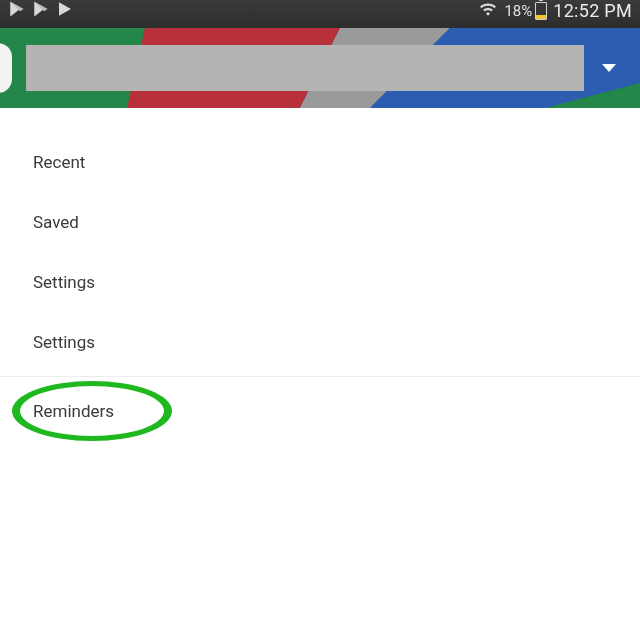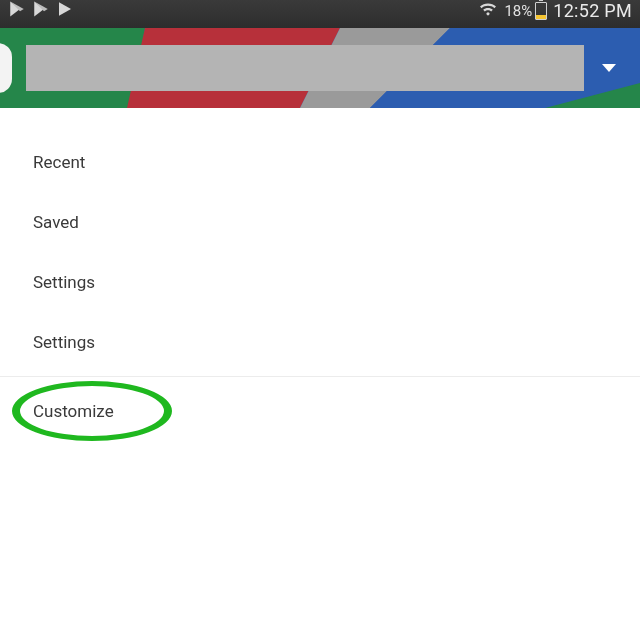--- a/index.html
+++ b/index.html
@@ -202,16 +202,16 @@
     <div class="dropdown-caret"></div>
   </div>
 </div>
 
 <div class="menu" id="menu">
     <div class="menu-item" id="menu-item-0">Recent</div>
     <div class="menu-item" id="menu-item-1">Saved</div>
     <div class="menu-item" id="menu-item-2">Settings</div>
     <div class="menu-item" id="menu-item-3">Settings</div>
     <div class="divider"></div>
-    <div class="menu-item" id="menu-item-4">Customize</div>
+    <div class="menu-item" id="menu-item-4">Reminders</div>
   </div>
 
 <div class="highlight-circle" id="highlight" style="left: 42px; top: 381px; width: 100px; height: 60px; border-color: rgb(31, 184, 31);"></div>
 
 </body></html>

